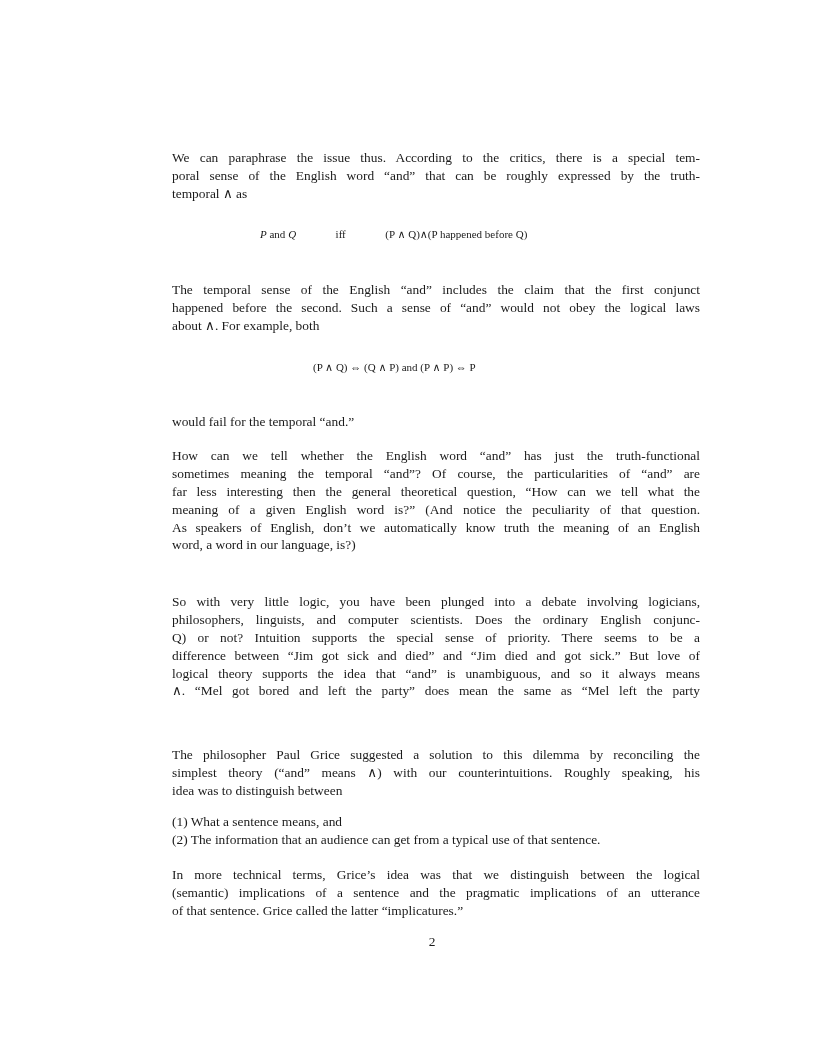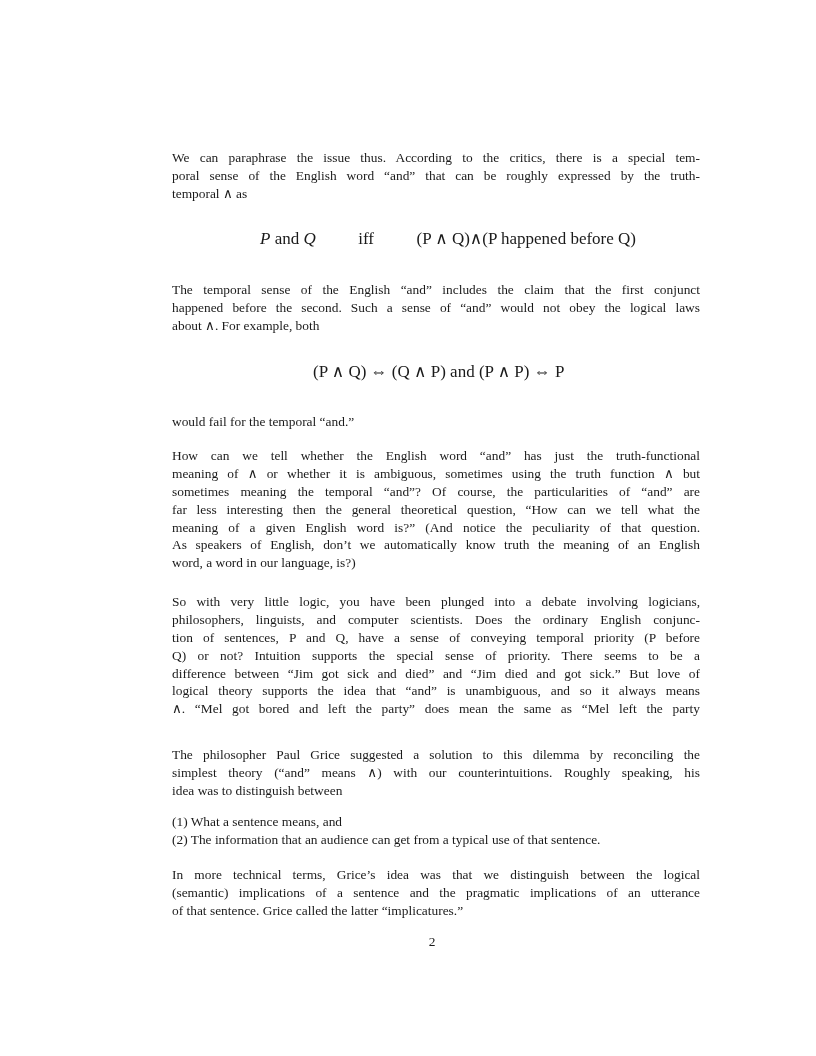--- a/index.html
+++ b/index.html
@@ -11,21 +11,21 @@
   .page { position: absolute; left: 168px; top: 0; width: 528px; }
   .p {
     position: absolute; left: 0; width: 528px;
     font-family: "Liberation Serif", serif;
     font-size: 13.4px; line-height: 17.9px;
     text-align: justify; margin: 4px;
   }
   .line { display: block; white-space: nowrap; text-align: justify; text-align-last: justify; height: 17.9px; }
   .line.last { text-align-last: left; }
   .eq {
-    position: absolute; font-family: "Liberation Serif", serif; font-size: 17px;
+    position: absolute; font-family: "Liberation Serif", serif; font-size: 11px;
     white-space: nowrap;
   }
   i, .it { font-style: italic; }
   .pagenum {
     position: absolute; left: 0; width: 528px; top: 934px; text-align: center;
     font-family: "Liberation Serif", serif; font-size: 13.4px;
   }
 </style>
 </head>
 <body>
@@ -53,32 +53,30 @@
   </div>
 
   <div class="eq" style="top:361px; left:145px;">(P ∧ Q) ⇔ (Q ∧ P) and (P ∧ P) ⇔ P</div>
 
   <div class="p" style="top:409px;">
     <span class="line last">would fail for the temporal “and.”</span>
   </div>
 
   <div class="p" style="top:443px;">
     <span class="line">How can we tell whether the English word “and” has just the truth-functional</span>
-    <span class="line">meaning of ∧ or whether it is ambiguous, sometimes using the truth function ∧ but</span>
     <span class="line">sometimes meaning the temporal “and”? Of course, the particularities of “and” are</span>
     <span class="line">far less interesting then the general theoretical question, “How can we tell what the</span>
     <span class="line">meaning of a given English word is?”  (And notice the peculiarity of that question.</span>
     <span class="line">As speakers of English, don’t we automatically know truth the meaning of an English</span>
     <span class="line last">word, a word in our language, is?)</span>
   </div>
 
   <div class="p" style="top:589px;">
     <span class="line">So with very little logic, you have been plunged into a debate involving logicians,</span>
     <span class="line">philosophers, linguists, and computer scientists. Does the ordinary English conjunc-</span>
-    <span class="line">tion of sentences, P and Q, have a sense of conveying temporal priority (P before</span>
     <span class="line">Q) or not?  Intuition supports the special sense of priority.  There seems to be a</span>
     <span class="line">difference between “Jim got sick and died” and “Jim died and got sick.”  But love of</span>
     <span class="line">logical theory supports the idea that “and” is unambiguous, and so it always means</span>
     <span class="line">∧.  “Mel got bored and left the party”  does mean the same as “Mel left the party</span>
   </div>
 
   <div class="p" style="top:742px;">
     <span class="line">The philosopher Paul Grice suggested a solution to this dilemma by reconciling the</span>
     <span class="line">simplest theory (“and” means ∧) with our counterintuitions. Roughly speaking, his</span>
     <span class="line last">idea was to distinguish between</span>

